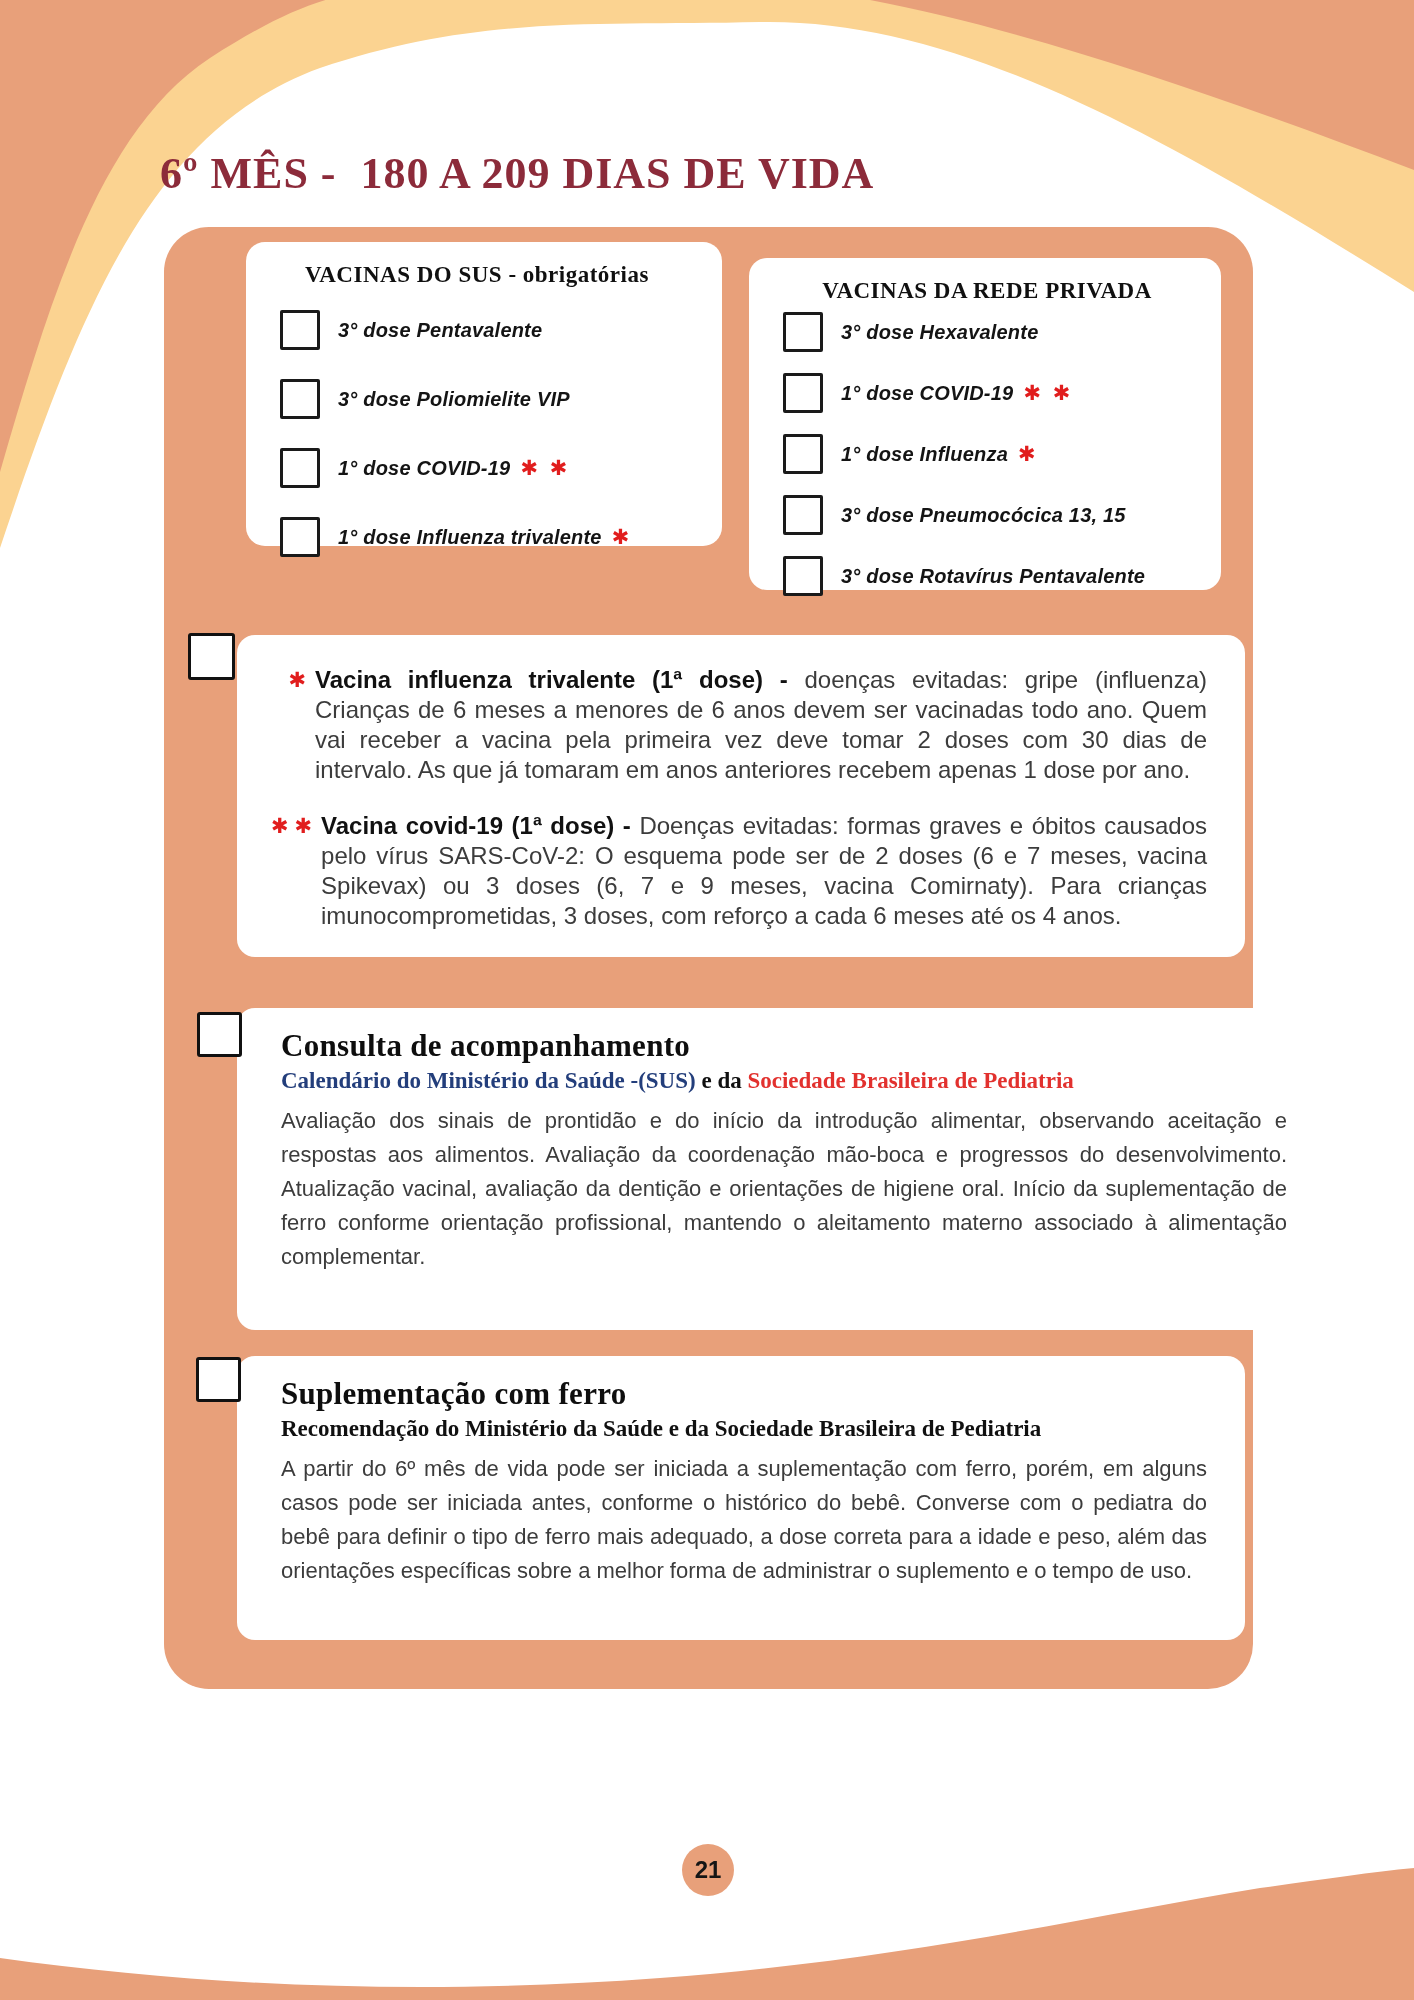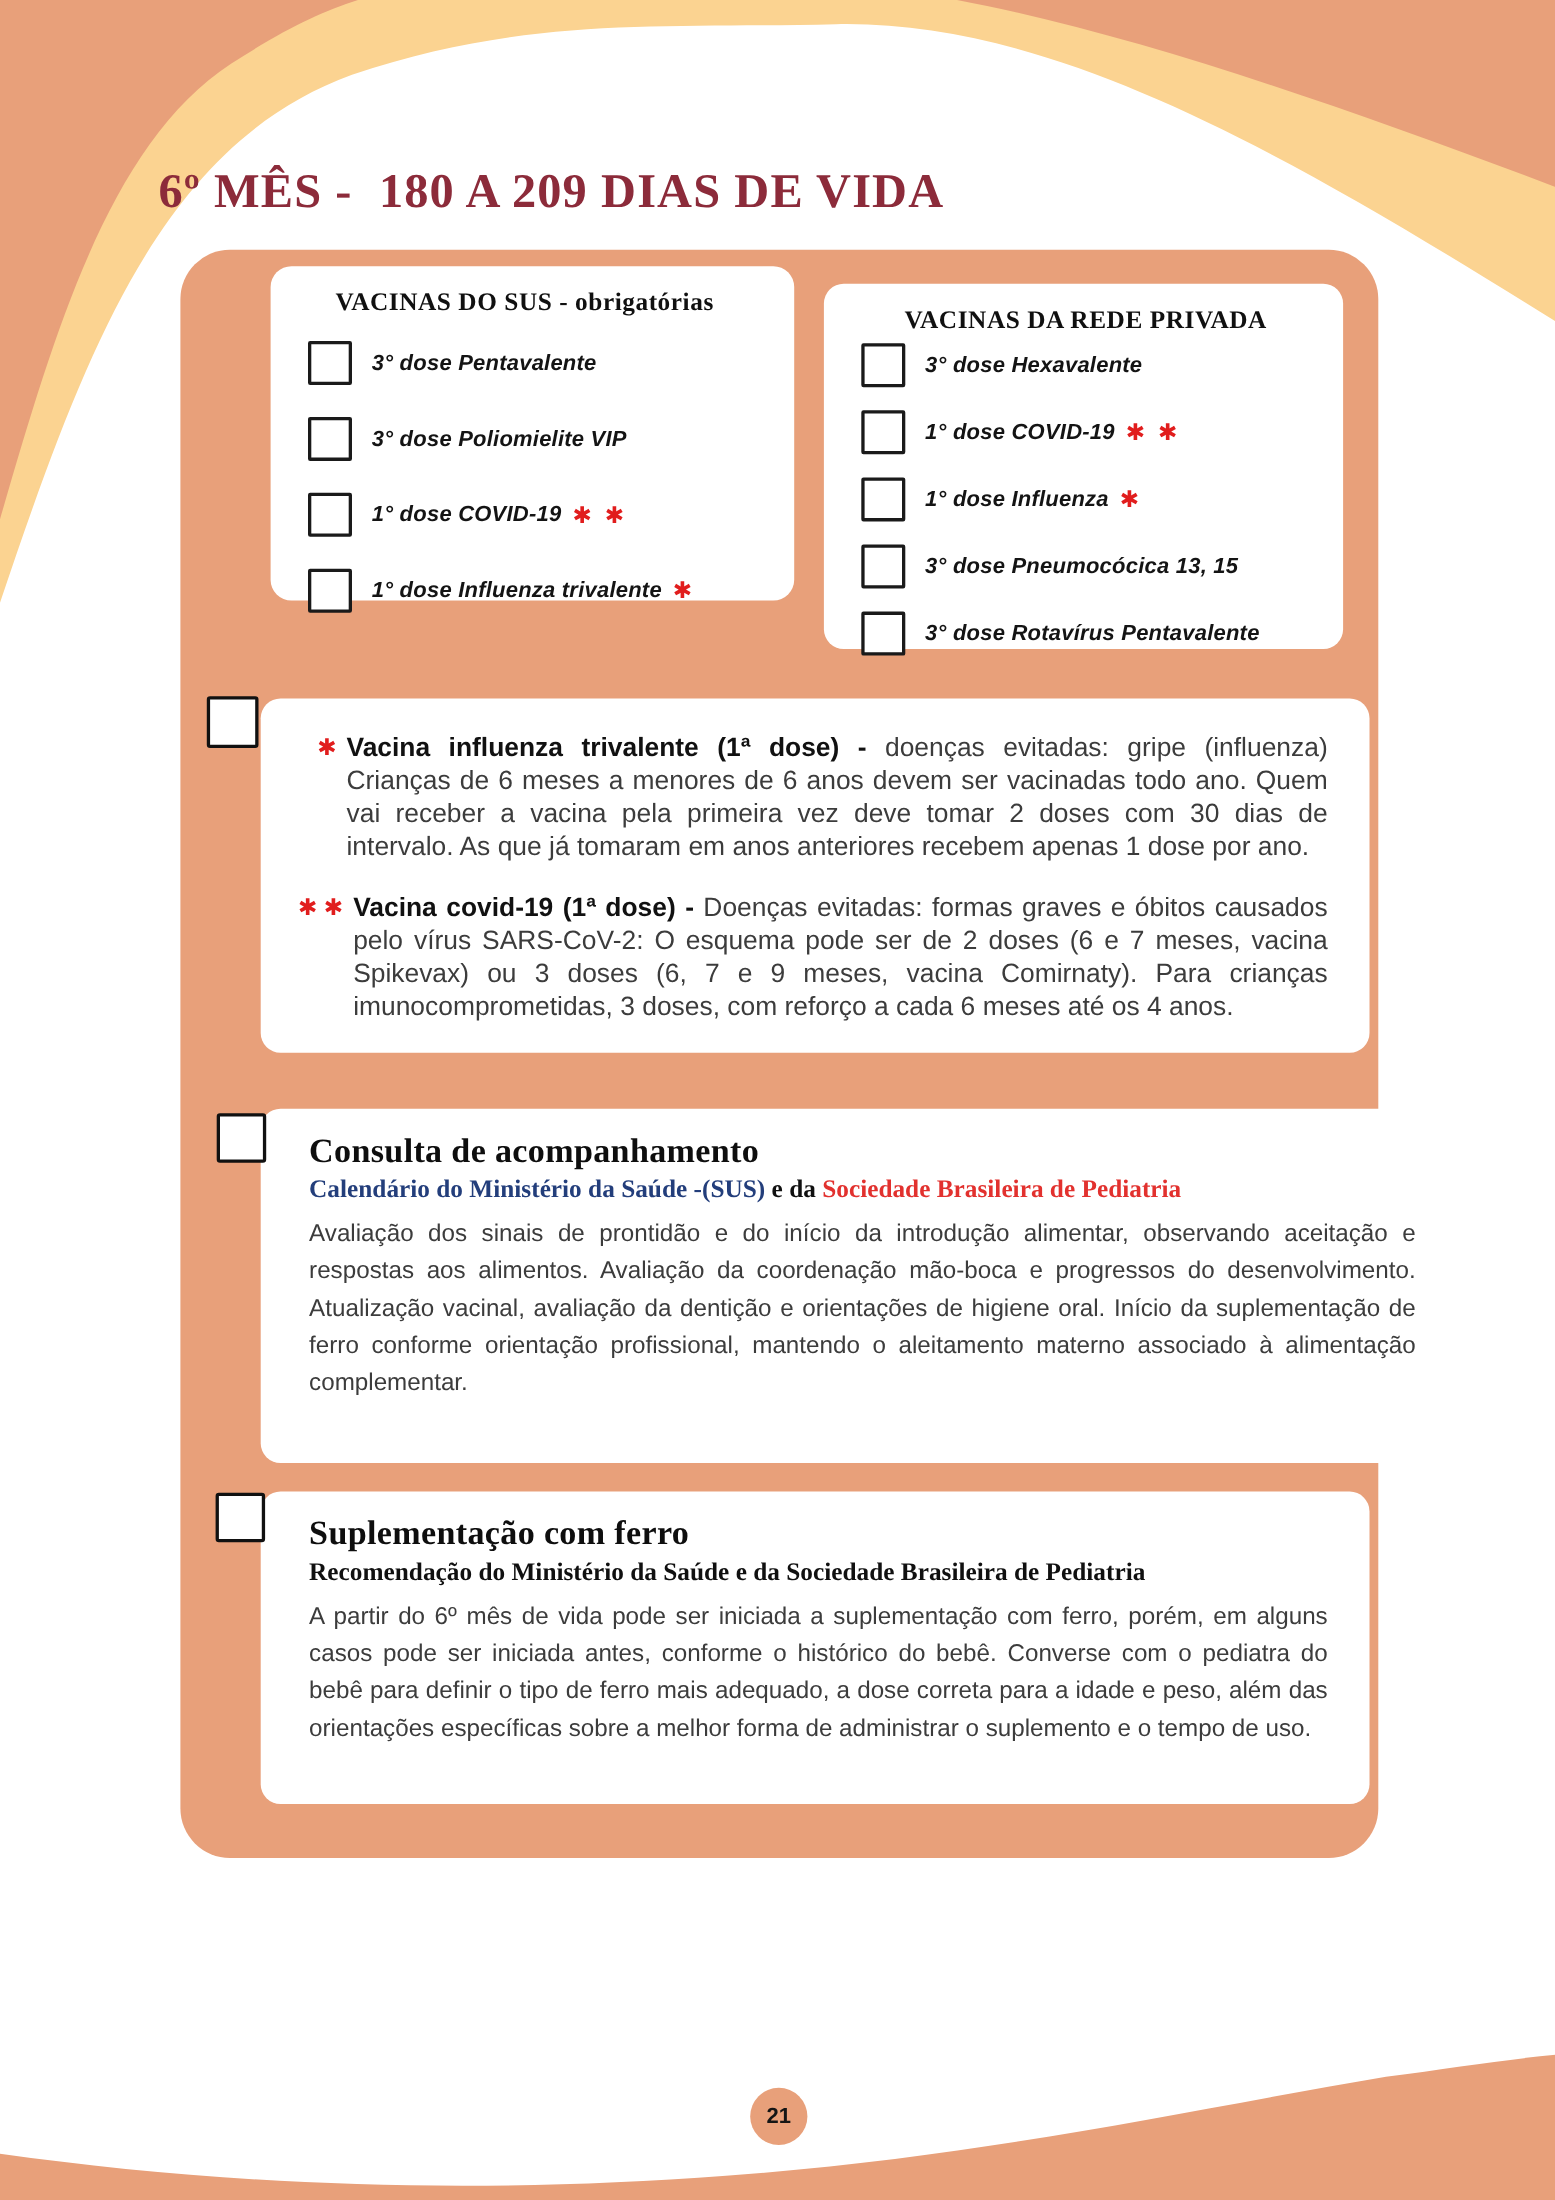--- a/index.html
+++ b/index.html
@@ -4,21 +4,21 @@
 <style>
   :root{
     --salmon:#E8A07A; --yellow:#FBD391; --maroon:#8C2B3A; --red:#E11D1D;
     --navy:#233E7B; --ink:#141414; --body:#3C3C3C; --white:#FFFFFF;
   }
   html,body{margin:0;padding:0;background:#888;}
   .page{position:relative;width:1414px;height:2000px;background:var(--white);
         overflow:hidden;font-family:"Liberation Sans","DejaVu Sans",sans-serif;margin:0 auto;}
   .header-wave{position:absolute;left:0;top:0;width:1414px;height:560px;pointer-events:none;}
   .footer-wave{position:absolute;left:0;bottom:0;width:1414px;height:160px;pointer-events:none;}
-  .title{position:absolute;left:144px;top:148px;margin:0;white-space:pre-wrap;
+  .title{position:absolute;left:160px;top:148px;margin:0;white-space:pre-wrap;
          font-family:"Liberation Serif","DejaVu Serif",serif;font-weight:bold;
          font-size:44px;letter-spacing:1px;color:var(--maroon);}
   .container{position:absolute;left:164px;top:227px;width:1089px;height:1462px;
              background:var(--salmon);border-radius:45px;}
   .whitebox{position:absolute;background:var(--white);border-radius:18px;box-sizing:border-box;}
   
   .vax-left{left:82px;top:15px;width:476px;height:304px;padding:16px 36px 10px 22px;border-radius:19px;}
   .vax-right{left:585px;top:31px;width:472px;height:332px;padding:16px 18px 10px 22px;}
   .vax-title{margin:4px 0 22px 0;text-align:center;font-family:"Liberation Serif","DejaVu Serif",serif;
              font-weight:bold;font-size:23px;color:#101010;letter-spacing:.5px;}
@@ -51,23 +51,23 @@
   .consulta{left:73px;top:781px;width:1088px;min-height:322px;}
   .ferro{left:73px;top:1129px;width:1008px;min-height:284px;}
   .sec-heading{margin:0 0 4px 0;font-family:"Liberation Serif","DejaVu Serif",serif;
                font-weight:bold;font-size:31px;color:#0e0e0e;letter-spacing:.3px;}
   .sec-subtitle{margin:0 0 10px 0;font-family:"Liberation Serif","DejaVu Serif",serif;
                 font-weight:bold;font-size:23px;color:#101010;}
   .sub-blue{color:var(--navy);}
   .sub-red{color:#E2312E;}
   .sec-body{margin:0;font-size:22px;line-height:34px;color:var(--body);text-align:justify;}
   
-  .page-badge{position:absolute;left:682px;top:1898px;width:52px;height:52px;border-radius:50%;
+  .page-badge{position:absolute;left:682px;top:1844px;width:52px;height:52px;border-radius:50%;
               background:var(--salmon);display:flex;align-items:center;justify-content:center;
-              font-size:20px;font-weight:bold;color:#151515;}
+              font-size:24px;font-weight:bold;color:#151515;}
 </style>
 </head>
 <body>
 
 <div class="page">
 
   <svg class="header-wave" viewBox="0 0 1414 560" preserveAspectRatio="none" aria-hidden="true">
     <path fill="var(--yellow)" d="M0,548 C80,310 150,130 320,68 C480,14 600,26 760,22 C960,18 1170,140 1414,292 L1414,0 L0,0 Z"></path>
     <path fill="var(--salmon)" d="M0,472 C50,300 100,130 210,58 C300,0 340,-8 430,-20 C560,-38 700,-32 870,0 C1030,30 1230,100 1414,170 L1414,0 L0,0 Z"></path>
   </svg>

